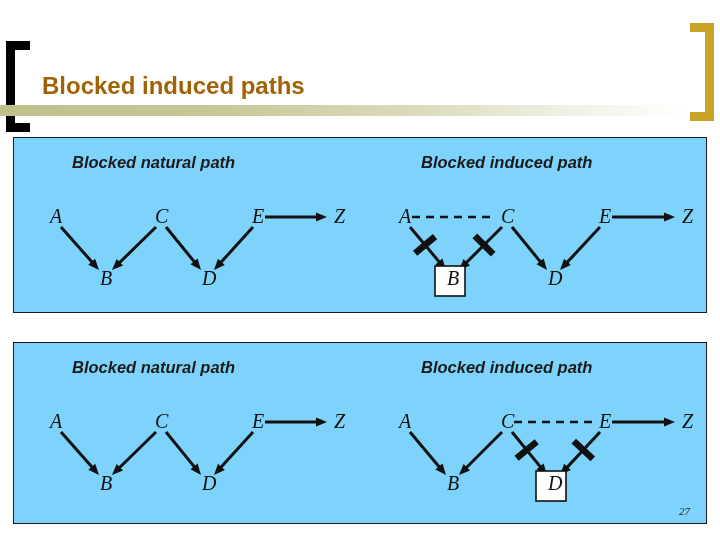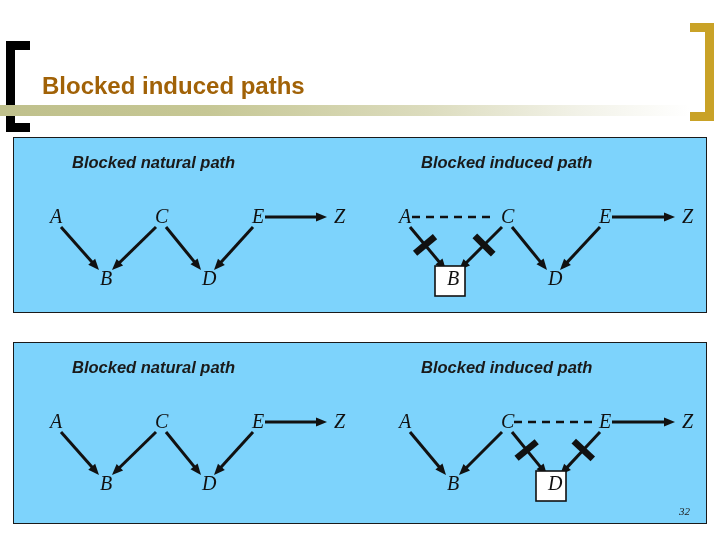--- a/index.html
+++ b/index.html
@@ -192,14 +192,14 @@
           <rect x="522" y="128" width="30" height="30" fill="#ffffff" stroke="#111111" stroke-width="1.6"></rect>
           <text x="385" y="85" font-family="&quot;Liberation Serif&quot;, serif" font-style="italic" font-size="20" fill="#111111">A</text>
           <text x="433" y="147" font-family="&quot;Liberation Serif&quot;, serif" font-style="italic" font-size="20" fill="#111111">B</text>
           <text x="487" y="85" font-family="&quot;Liberation Serif&quot;, serif" font-style="italic" font-size="20" fill="#111111">C</text>
           <text x="534" y="147" font-family="&quot;Liberation Serif&quot;, serif" font-style="italic" font-size="20" fill="#111111">D</text>
           <text x="585" y="85" font-family="&quot;Liberation Serif&quot;, serif" font-style="italic" font-size="20" fill="#111111">E</text>
           <text x="668" y="85" font-family="&quot;Liberation Serif&quot;, serif" font-style="italic" font-size="20" fill="#111111">Z</text>
         </g>
       </svg>
     </div>
-  <div class="page-number">32</div>
+  <div class="page-number">27</div>
 </div>
 
 </body></html>

